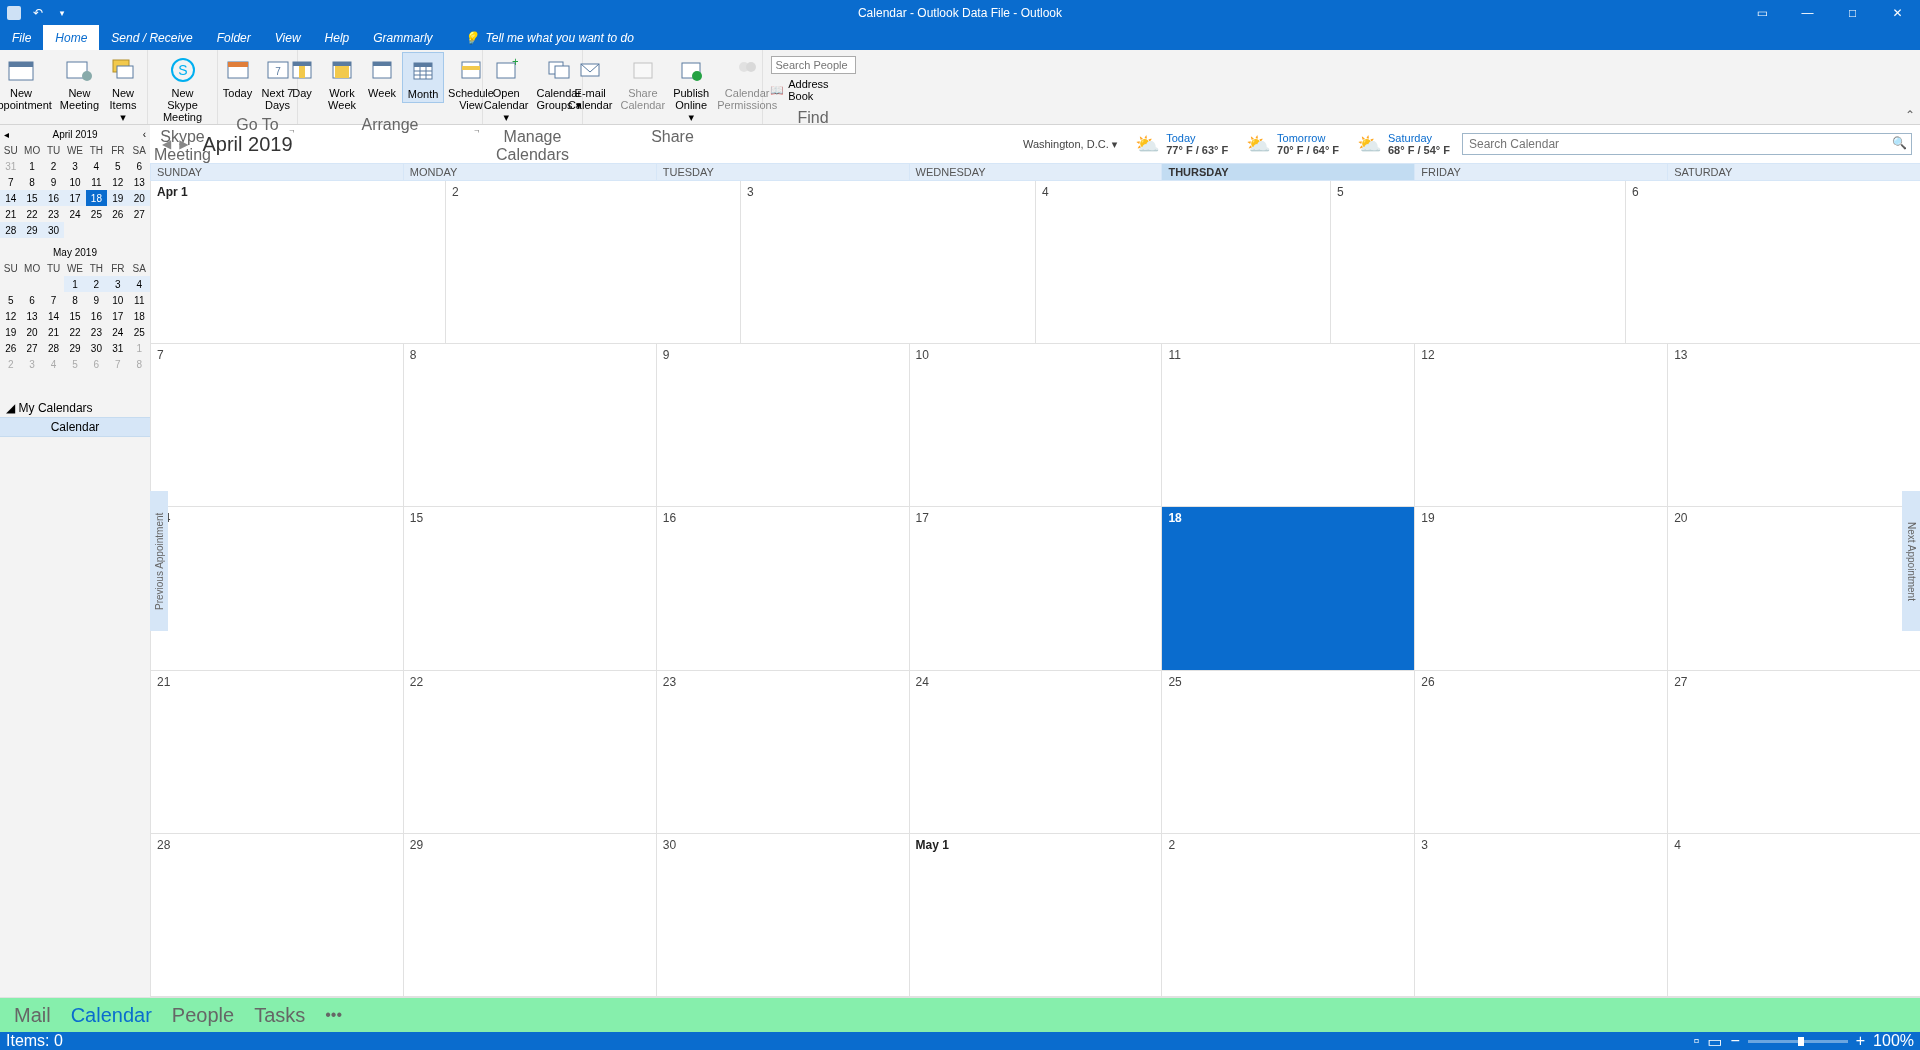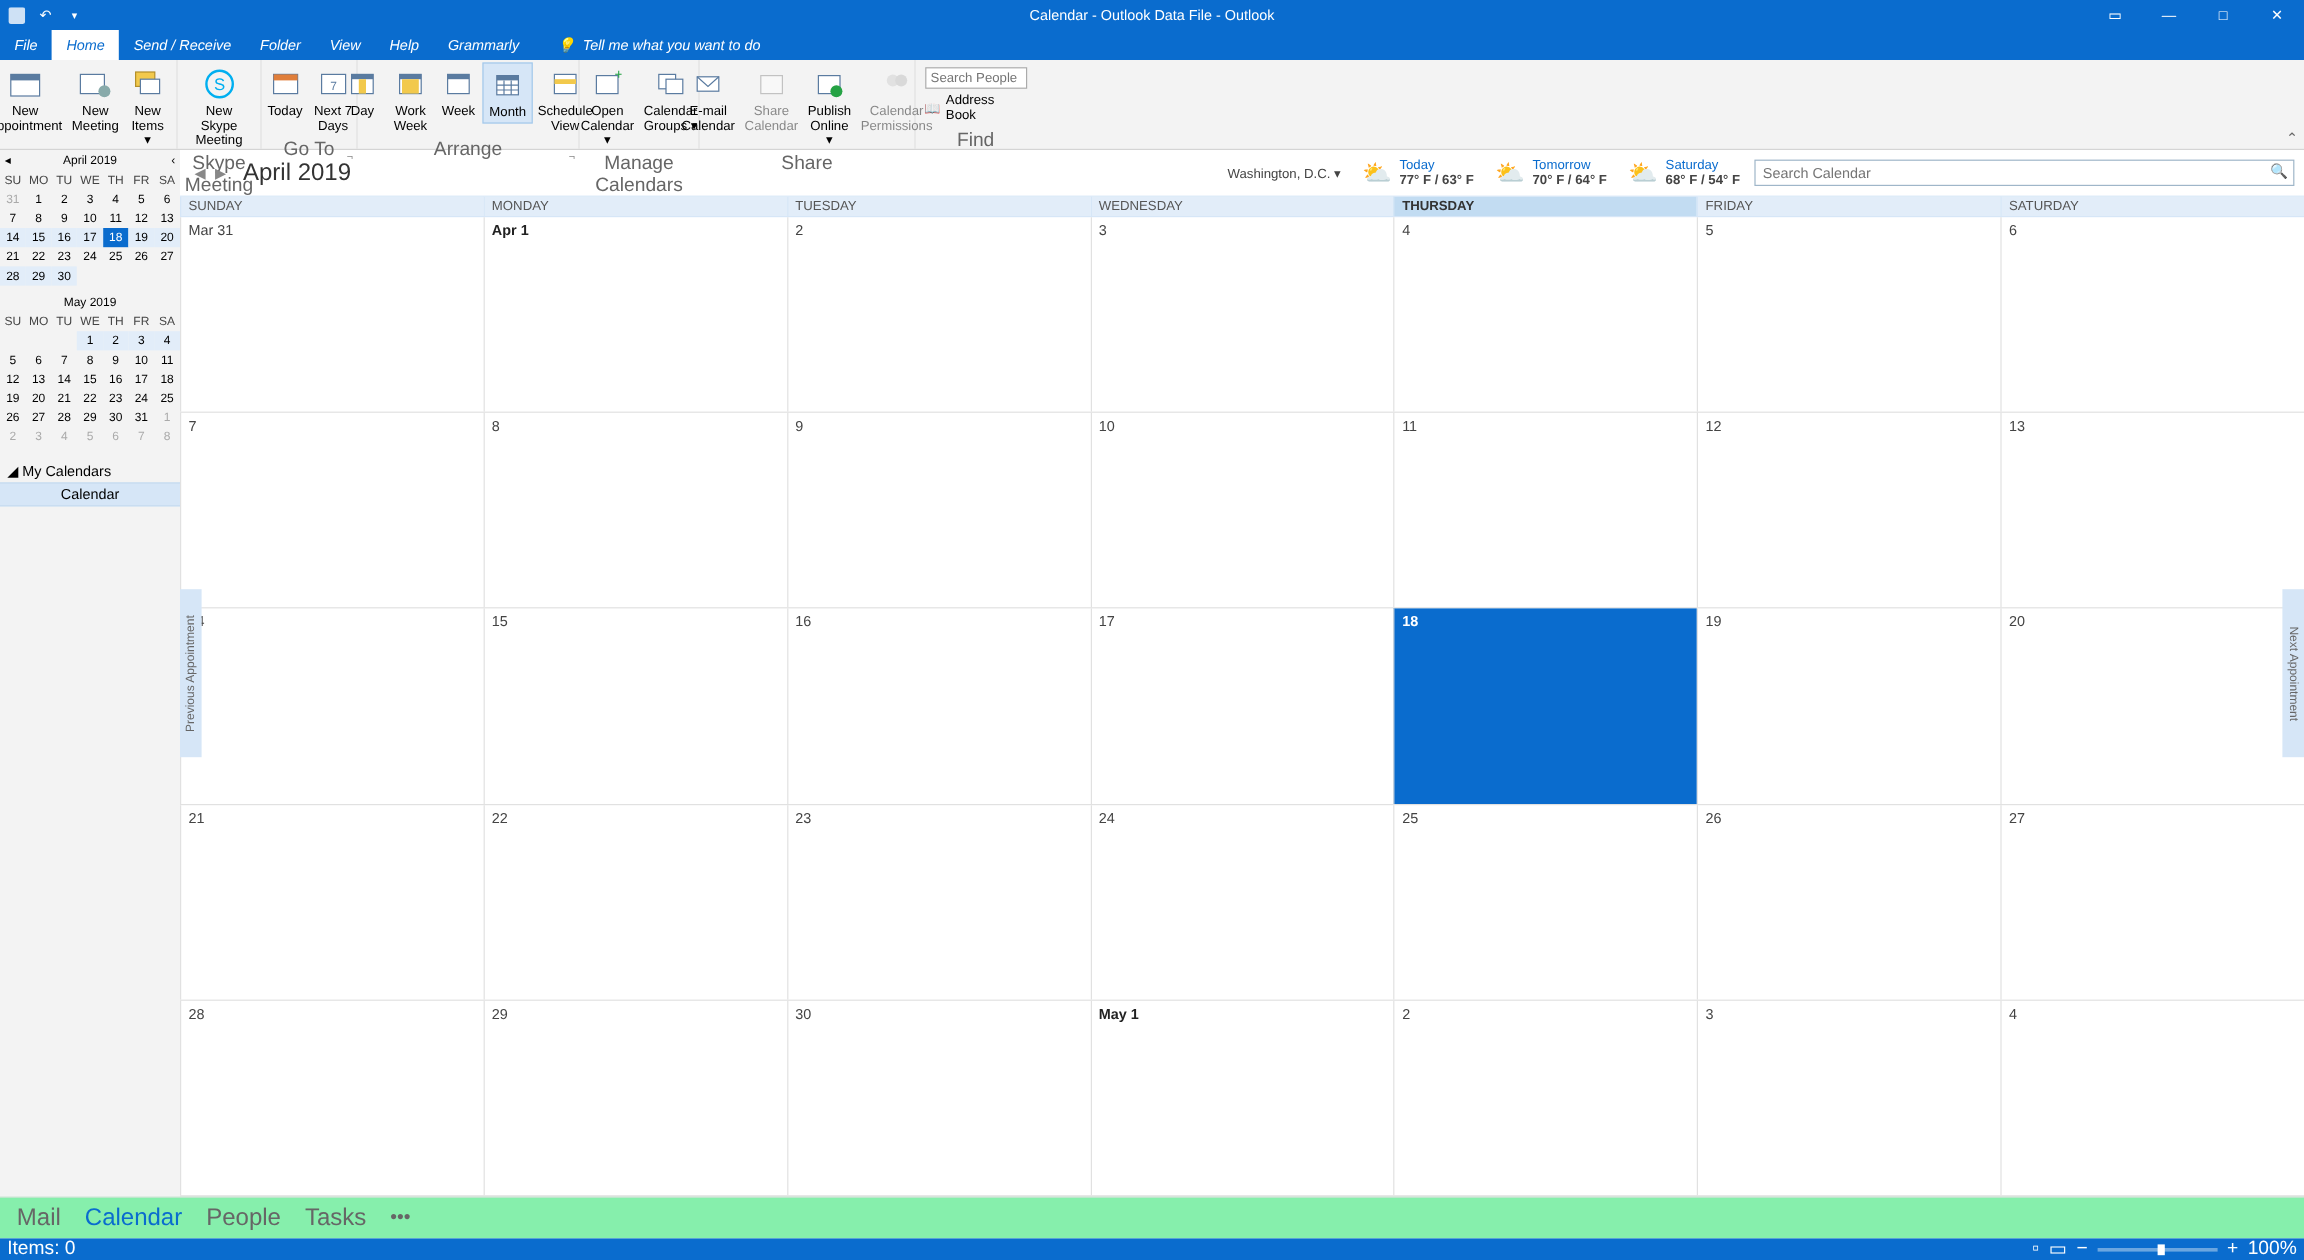--- a/index.html
+++ b/index.html
@@ -35,21 +35,21 @@
 .mini-cal-head .nav-l{position:absolute;left:4px;cursor:pointer;}
 .mini-cal-head .nav-r{position:absolute;right:4px;cursor:pointer;}
 .mini-cal table { width:100%; border-collapse:collapse; }
 .mini-cal th,.mini-cal td { text-align:center; width:14.28%; height:16px; font-weight:normal; }
 .mini-cal th{color:#444;}
 .mini-cal td{cursor:pointer;}
 .mini-cal td.out{color:#aaa;}
 .mini-cal td.today{background:#0a6cce;color:#fff;}
 .mini-cal td.shade{background:#e2edf9;}
 .mycal { margin-top:12px; }
-.mycal-header{font-size:12px;padding:2px 6px;cursor:pointer;}
+.mycal-header{font-size:12px;padding:2px 6px;cursor:pointer;margin-top:15px;}
 .mycal-item{font-size:12px;background:#d6e6f7;text-align:center;padding:2px;cursor:pointer;border-top:1px solid #c6dbef;border-bottom:1px solid #c6dbef;}
 .maincal { flex:1; display:flex; flex-direction:column; position:relative;}
 .cal-top { display:flex; align-items:center; padding:4px 8px; height:38px;}
 .cal-nav-btn{font-size:12px;color:#888;cursor:pointer;padding:0 4px;}
 .cal-title{font-size:20px;color:#333;margin-left:10px;}
 .weather{margin-left:auto;display:flex;align-items:center;gap:18px;font-size:11px;color:#444;}
 .weather .loc{cursor:pointer;}
 .weather .day{display:flex;align-items:center;gap:6px;}
 .weather .day-icon{font-size:20px;color:#f7b500;}
 .weather .day-lbl{color:#0a6cce;}
@@ -515,21 +515,20 @@
         <div class="dayhead">SUNDAY</div>
         <div class="dayhead">MONDAY</div>
         <div class="dayhead">TUESDAY</div>
         <div class="dayhead">WEDNESDAY</div>
         <div class="dayhead today">THURSDAY</div>
         <div class="dayhead">FRIDAY</div>
         <div class="dayhead">SATURDAY</div>
       </div>
     <div class="grid" id="grid">
         <div class="week">
-          <div class="cell">Mar 31</div>
           <div class="cell bold">Apr 1</div>
           <div class="cell">2</div>
           <div class="cell">3</div>
           <div class="cell">4</div>
           <div class="cell">5</div>
           <div class="cell">6</div>
         </div>
         <div class="week">
           <div class="cell">7</div>
           <div class="cell">8</div>

